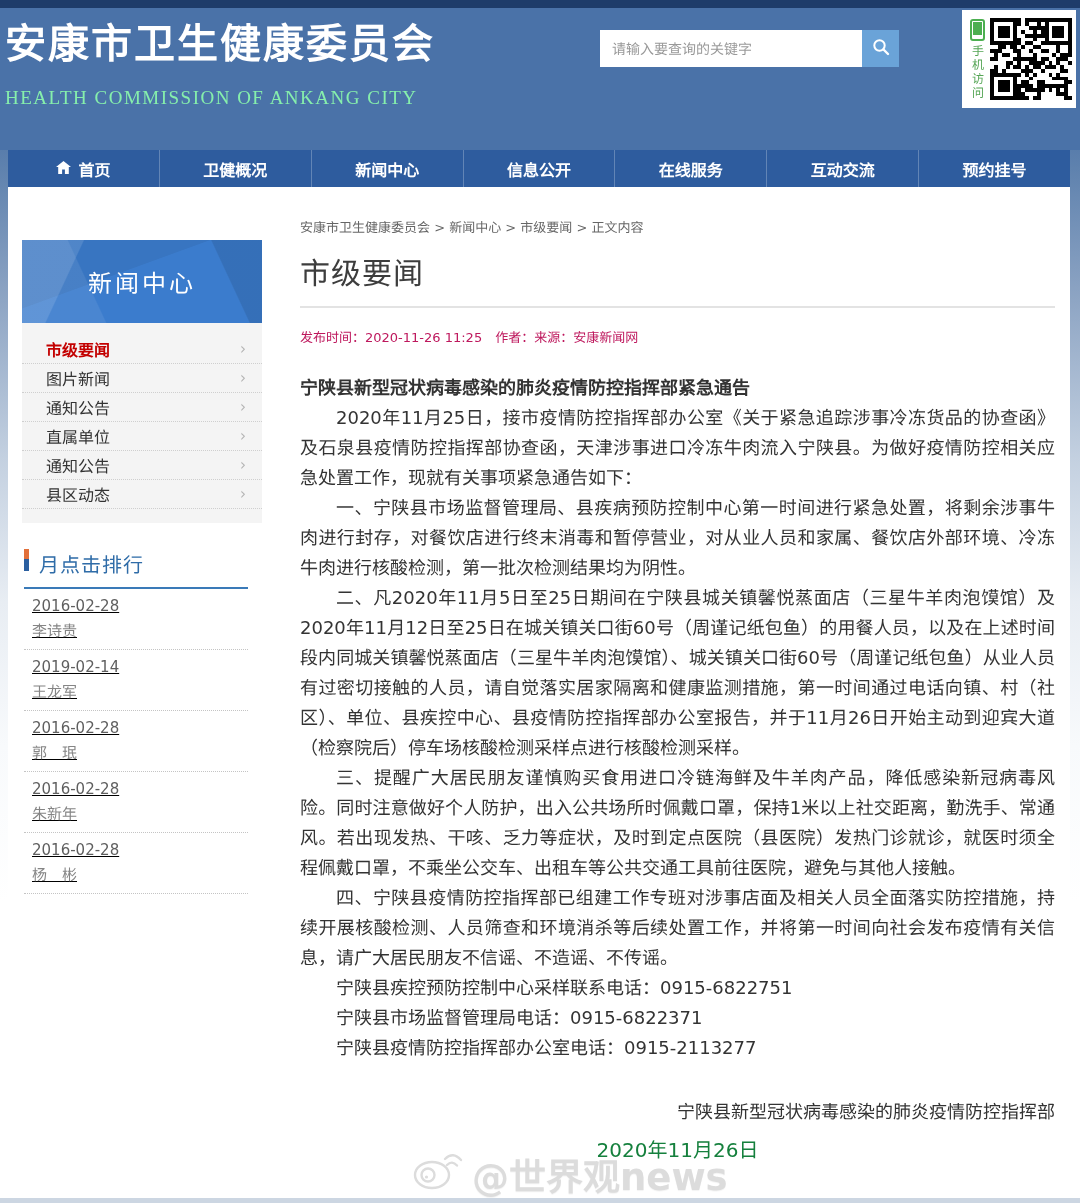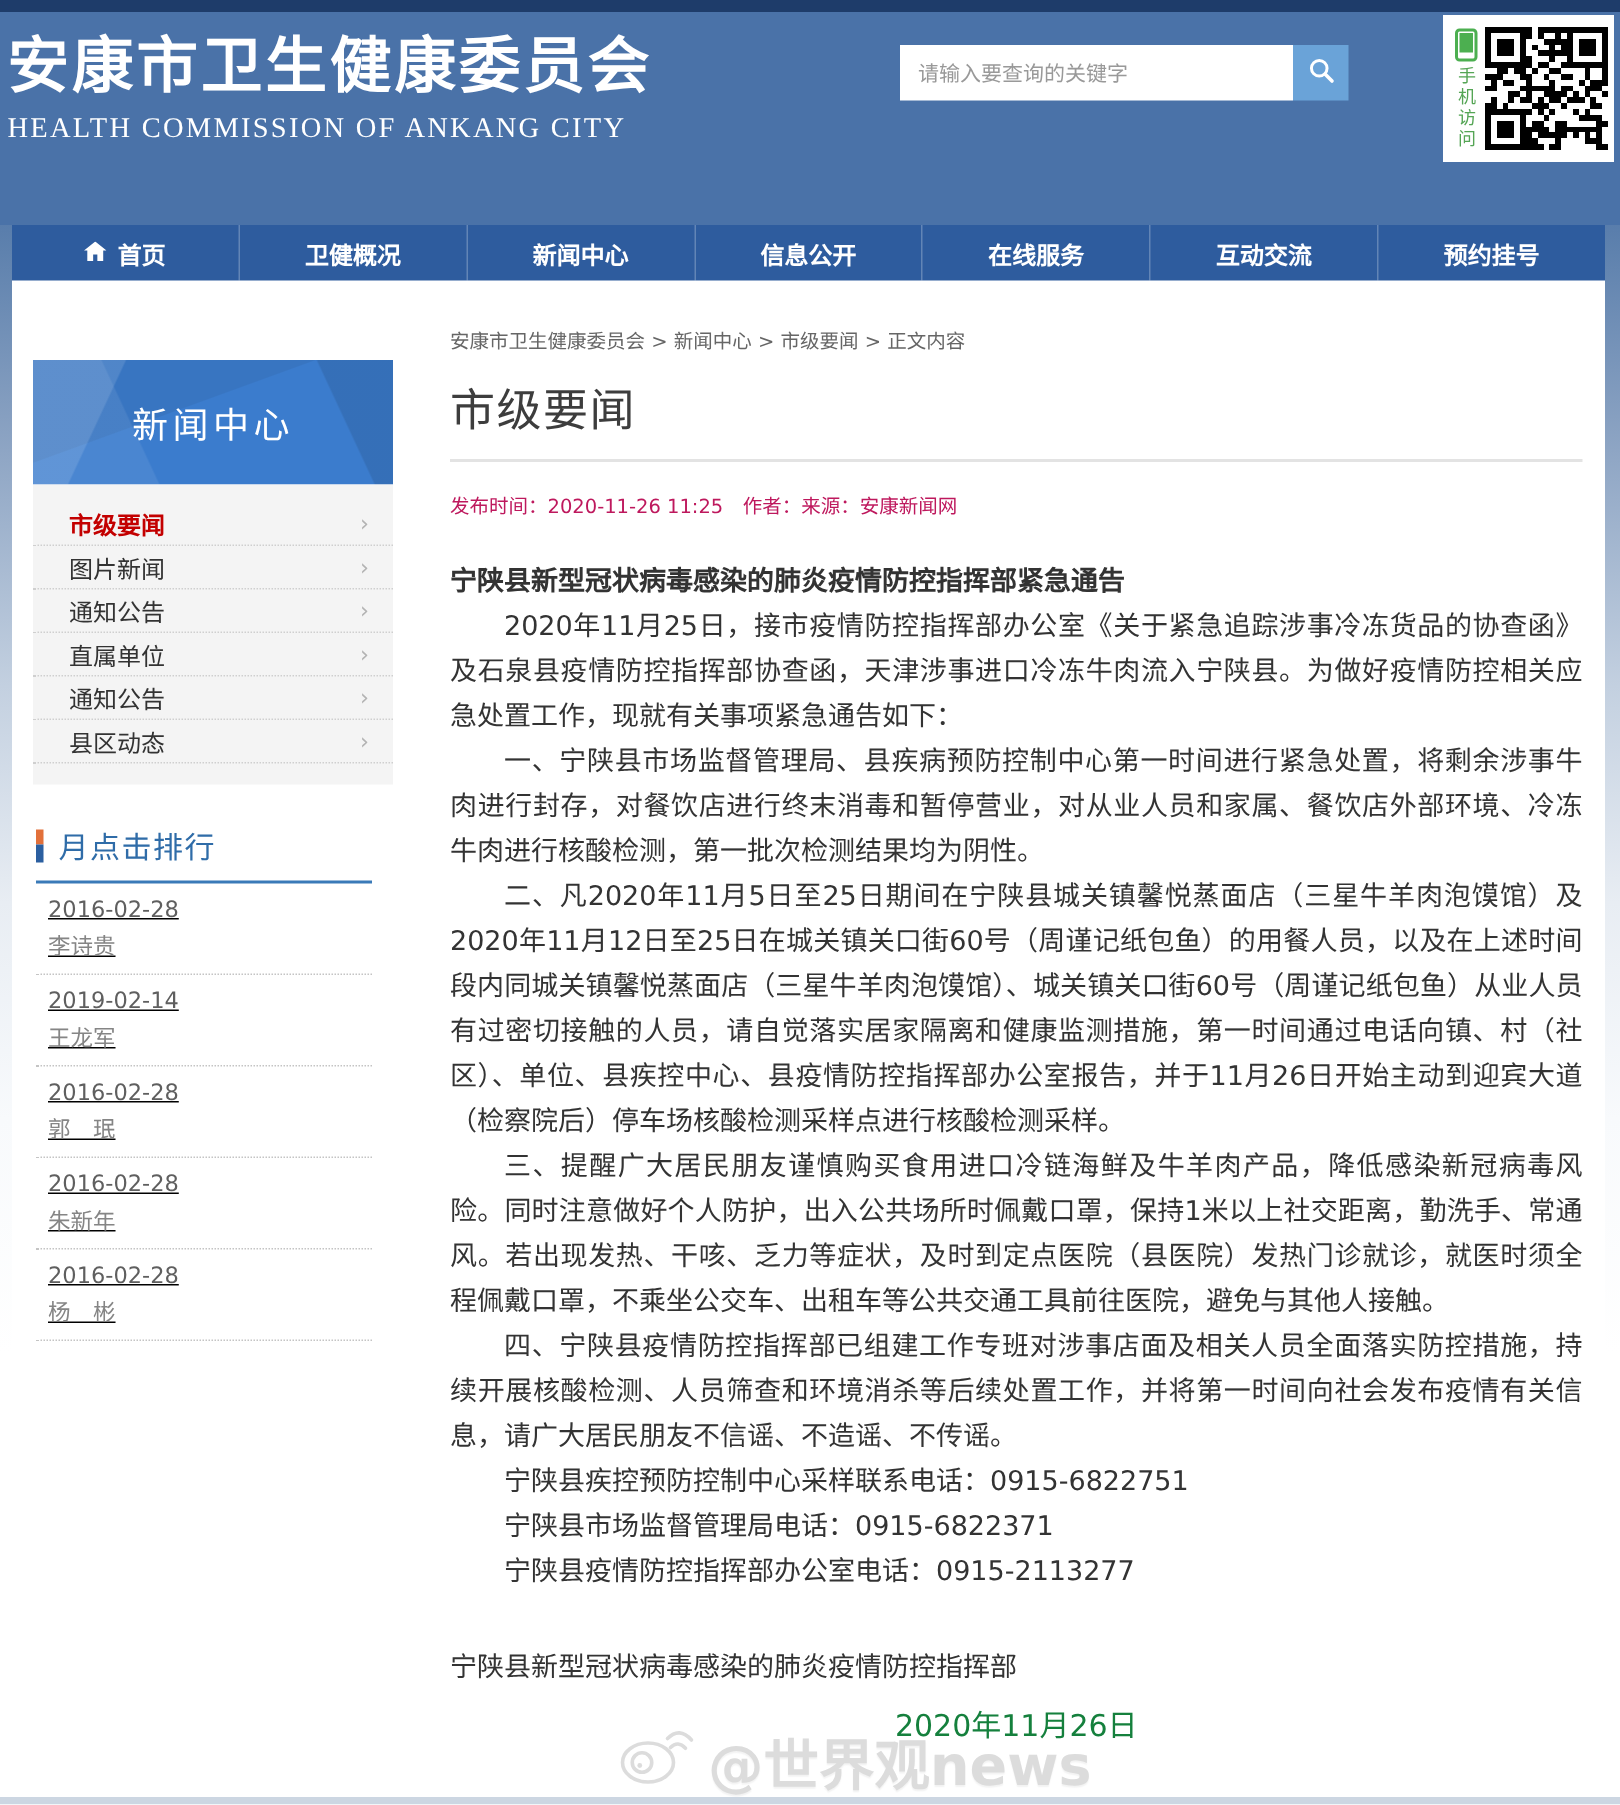--- a/index.html
+++ b/index.html
@@ -9,21 +9,21 @@
     overflow:hidden;
     font-family:"DejaVu Sans","Liberation Sans",sans-serif;
     background:linear-gradient(180deg,#2e5a98 0%,#476fa5 8%,#5f82ae 14%,#8aa2c2 24%,#c3d0e0 38%,#e8edf3 50%,#f8fafc 62%,#ffffff 75%,#ffffff 100%);
   }
 
   
   .top-strip { height:8px; background:#1e3c6a; }
   .site-header { position:relative; height:142px; background:#4a72a8; }
   .brand { position:absolute; left:5px; top:14px; color:#fff; }
   .site-title { font-size:41px; font-weight:bold; letter-spacing:2px; line-height:1.1; }
-  .site-subtitle { font-family:"Liberation Serif","DejaVu Serif",serif; font-size:19px; letter-spacing:1.5px; color:#ffffff; margin-top:8px; }
+  .site-subtitle { font-family:"Liberation Serif","DejaVu Serif",serif; font-size:19px; letter-spacing:1.5px; color:#86efac; margin-top:20px; }
   .search-box { position:absolute; left:600px; top:22px; display:flex; }
   .search-input { width:262px; height:37px; border:none; outline:none; padding:15px 12px; font-size:14px; color:#333; background:#fff; }
   .search-input::placeholder { color:#999; }
   .search-btn { width:37px; height:37px; border:none; background:#6aa3d8; cursor:pointer; display:flex; align-items:center; justify-content:center; }
   .qr-panel { position:absolute; right:4px; top:2px; width:114px; height:98px; background:#fff; display:flex; align-items:center; padding:4px 3px; }
   .qr-left { width:24px; display:flex; flex-direction:column; align-items:center; }
   .phone-icon { width:15px; height:22px; border:2px solid #4caf50; border-radius:3px; position:relative; }
   .phone-icon::after { content:""; position:absolute; left:1px; right:1px; top:1px; bottom:4px; background:#4caf50; }
   .qr-label { writing-mode:vertical-rl; font-size:12px; color:#55a555; letter-spacing:2px; margin-top:3px; }
   .qr-code { width:84px; height:88px; display:flex; align-items:center; justify-content:center; }
@@ -50,40 +50,40 @@
       linear-gradient(65deg, rgba(255,255,255,.08) 30%, transparent 30.5%),
       linear-gradient(160deg, rgba(0,0,0,.06) 40%, transparent 40.5%);
   }
   .sidebar-menu { background:#f4f4f4; padding:12px 0 14px 0; }
   .menu-item { display:flex; align-items:center; justify-content:space-between;
     height:29px; padding:0 16px 0 24px; font-size:16px; color:#333; cursor:pointer;
     border-bottom:1px dotted #cfcfcf; }
   .menu-item.active .menu-label { color:#c30000; font-weight:bold; }
   .chevron { color:#b3b3b3; font-size:15px; }
   .rank-section { margin-top:26px; padding-left:2px; width:226px; }
-  .rank-title-row { display:flex; align-items:center; gap:10px; padding-bottom:9px; border-bottom:2px solid #3a7ab8; }
+  .rank-title-row { display:flex; gap:10px; padding-bottom:9px; border-bottom:2px solid #3a7ab8; }
   .rank-bar-icon { width:5px; height:22px; display:flex; flex-direction:column; }
   .rank-bar-icon span:first-child { flex:1; background:#e2703a; }
   .rank-bar-icon span:last-child { flex:1.2; background:#2b5fa0; }
   .rank-title { font-size:20px; color:#2f6ca8; letter-spacing:1px; }
   .rank-item { padding:8px 0 9px 8px; border-bottom:1px dotted #c4c4c4; cursor:pointer;text-decoration:underline; }
   .rank-date { font-size:15px; color:#5f5f5f; }
   .rank-name { font-size:15px; color:#858585; margin-top:4px; }
 
   
   .breadcrumb { margin-top:30px; font-size:13px; color:#666; cursor:pointer; }
   .section-title { margin-top:13px; font-size:30px; font-weight:400; color:#3d3d3d; letter-spacing:1px; }
   .section-divider { margin-top:13px; border:none; border-top:2px solid #e3e3e3; }
   .article-title { margin-top:27px; text-align:center; font-size:23px; font-weight:400; color:#333; }
   .article-meta { margin-top:19px; text-align:left; font-size:13px; color:#be185d; }
   .article-body { margin-top:27px; color:#333; font-size:18px; line-height:30px; text-align:justify; }
   .article-body p { margin:0; }
   .p-subtitle { font-weight:bold; text-align:left; }
   .p-indent { text-indent:2em; }
-  .sign-name { margin-top:34px; text-align:left; font-size:18px; color:#333; }
+  .sign-name { margin-top:34px; text-align:right; font-size:18px; color:#333; }
   .sign-date { margin-top:8px; text-align:center; font-size:20px; color:#15803d; }
 
   
   .watermark { position:absolute; left:412px; top:1146px; display:flex; align-items:center; gap:6px;
     color:#dcdcdc; font-size:37px; font-weight:bold; text-shadow:0 1px 1px rgba(0,0,0,.05); pointer-events:none; }
   .footer-strip { position:absolute; left:0; bottom:0; width:1080px; height:5px; background:#ccd6e2; }
 </style>
 </head>
 <body>
 

